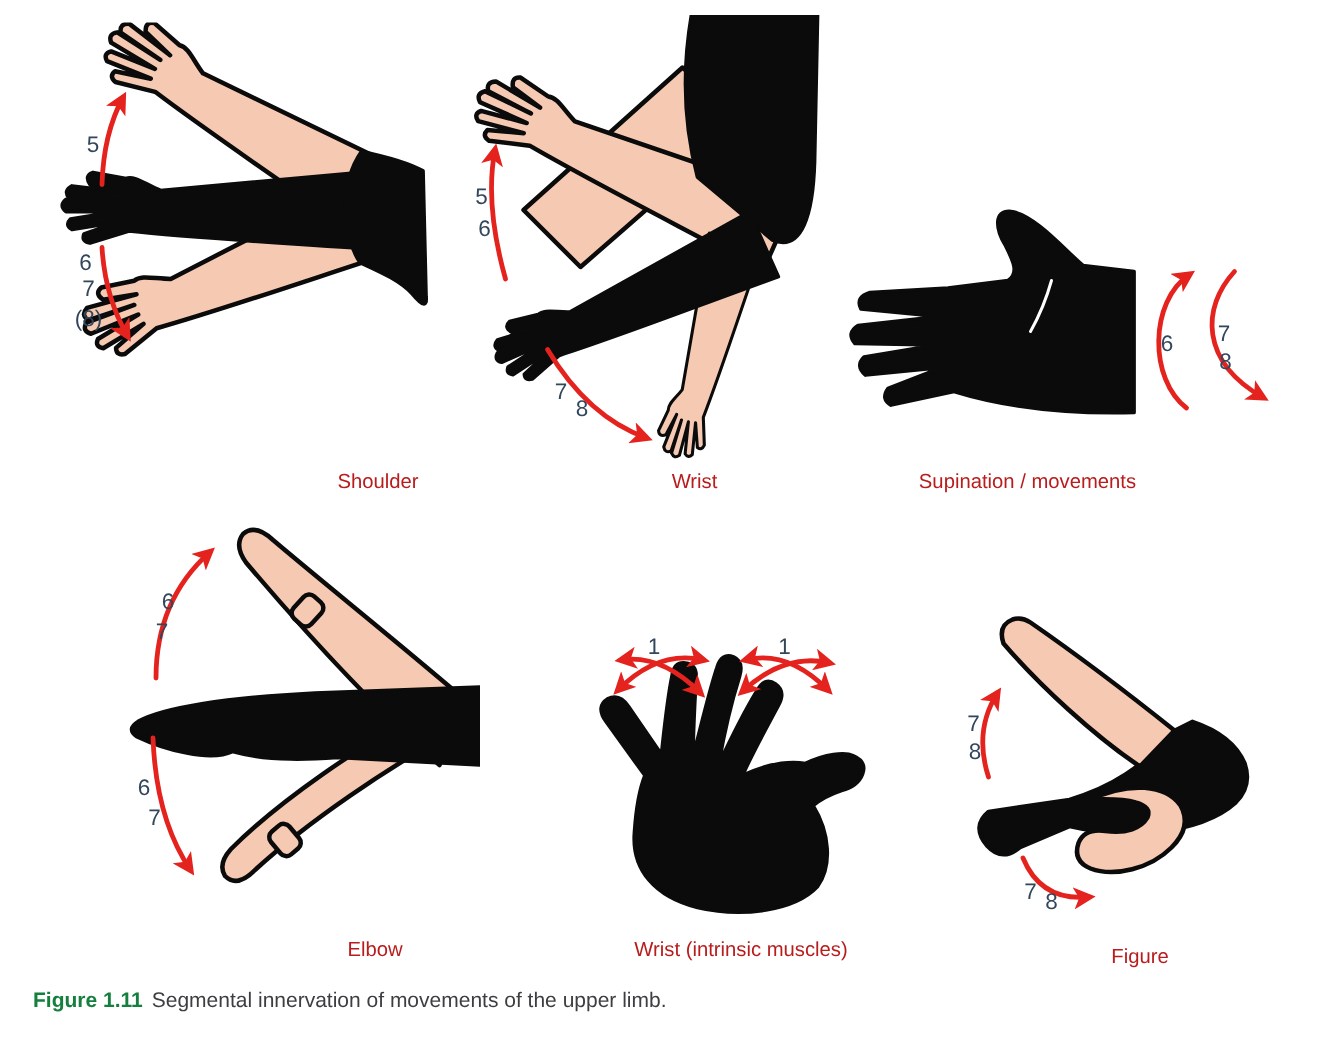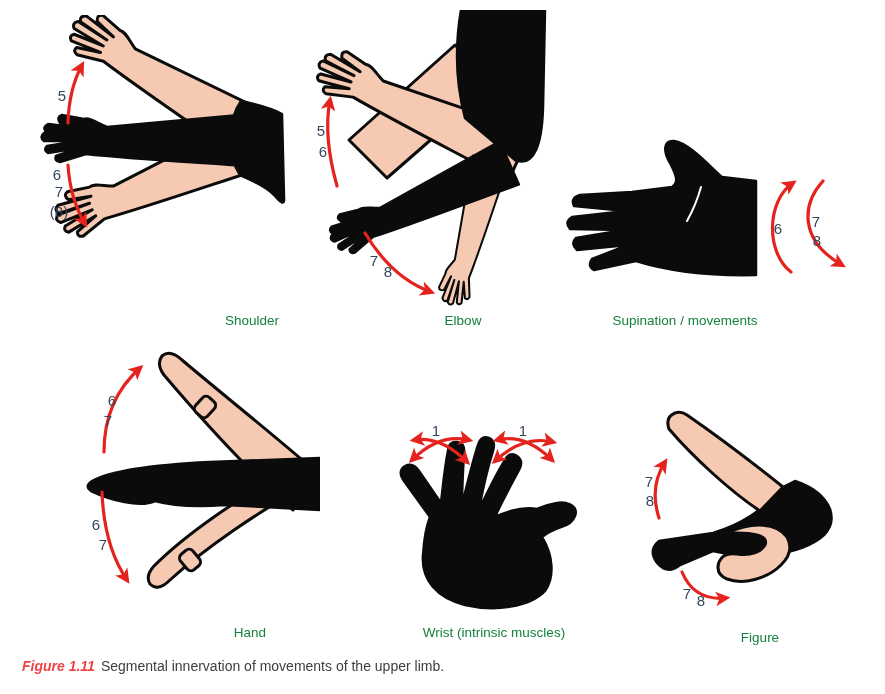--- a/index.html
+++ b/index.html
@@ -3,23 +3,23 @@
 <meta charset="utf-8">
 <style>
   html,body{margin:0;padding:0;background:#ffffff;}
   #figure{position:relative;width:885px;height:694px;background:#ffffff;overflow:hidden;
           font-family:"Liberation Sans",sans-serif;}
   .panel-svg{position:absolute;}
   .pink{fill:#f6c9b2;stroke:#0b0b0b;stroke-width:3;stroke-linejoin:round;stroke-linecap:round;}
   .blackfill{fill:#0b0b0b;stroke:#0b0b0b;stroke-width:2.5;stroke-linejoin:round;stroke-linecap:round;}
   .arrow{fill:none;stroke:#e5231e;stroke-width:3.2;stroke-linecap:round;}
   .numtext{font-family:"Liberation Sans",sans-serif;font-size:15px;fill:#33475c;}
-  .panel-label{position:absolute;transform:translateX(-50%);font-size:13.5px;color:#15803d;white-space:nowrap;}
+  .panel-label{position:absolute;transform:translateX(-50%);font-size:13.5px;color:#b91c1c;white-space:nowrap;}
   .caption{position:absolute;left:22px;top:658px;font-size:14px;color:#3c3e40;}
-  .caption .cap-label{color:#ef4444;font-weight:bold;margin-right:6px;font-style:italic;}
+  .caption .cap-label{color:#15803d;font-weight:bold;margin-right:6px;}
   .crease{fill:none;stroke:#ffffff;stroke-width:2;stroke-linecap:round;}
 </style>
 </head>
 <body>
 
 <div id="figure">
 
   <svg width="0" height="0" style="position:absolute" aria-hidden="true">
     <defs>
       <marker id="ah" viewBox="0 0 10 10" refX="7" refY="5" markerWidth="4.6" markerHeight="4.6" orient="auto-start-reverse">
@@ -59,21 +59,21 @@
     <path class="blackfill" d="M 166,0 L 250,0 L 248,98 C 247,132 240,158 220,150 L 170,108
           C 160,70 160,35 166,0 Z"></path>
     <use href="#armShape" transform="translate(214,152) rotate(-24) scale(0.88)" class="blackfill"></use>
     <path class="arrow" d="M 42,176 Q 28,126 35,90" marker-end="url(#ah)"></path>
     <path class="arrow" d="M 70,223 Q 97,268 136,282" marker-end="url(#ah)"></path>
     <text class="numtext" text-anchor="middle" x="26" y="126">5</text>
     <text class="numtext" text-anchor="middle" x="28" y="147">6</text>
     <text class="numtext" text-anchor="middle" x="79" y="256">7</text>
     <text class="numtext" text-anchor="middle" x="93" y="267">8</text>
   </svg>
-  <div class="panel-label" style="left:463px;top:313px">Elbow</div>
+  <div class="panel-label" style="left:463px;top:313px">Wrist</div>
 
   <svg class="panel-svg" style="left:560px;top:135px" width="300" height="165" viewBox="0 0 300 165">
     <path class="blackfill" d="M 196,46 L 162,42
           C 152,34 130,8 114,6 C 102,5 104,18 110,28 C 115,38 120,47 112,52
           L 72,57
           L 20,60 Q 10,63 14,71 L 66,76
           L 12,82 Q 4,87 10,94 L 64,95
           L 16,103 Q 10,109 17,115 L 68,110
           L 32,124 Q 27,131 34,135 L 76,126
           C 115,138 155,141 196,140 Z"></path>
@@ -95,21 +95,21 @@
     <rect class="pink" x="122" y="210" width="16" height="20" rx="5" transform="rotate(-40 130 220)"></rect>
     <path class="blackfill" d="M 262,118 L 150,122 C 90,125 48,132 32,141 Q 24,146 31,151
           C 50,160 80,168 95,161 C 120,168 150,166 165,165 L 262,170 Z"></path>
     <path class="arrow" d="M 44,112 Q 44,60 80,28" marker-end="url(#ah)"></path>
     <path class="arrow" d="M 42,152 Q 44,206 67,240" marker-end="url(#ah)"></path>
     <text class="numtext" text-anchor="middle" x="52" y="66">6</text>
     <text class="numtext" text-anchor="middle" x="48" y="86">7</text>
     <text class="numtext" text-anchor="middle" x="36" y="190">6</text>
     <text class="numtext" text-anchor="middle" x="43" y="210">7</text>
   </svg>
-  <div class="panel-label" style="left:250px;top:625px">Hand</div>
+  <div class="panel-label" style="left:250px;top:625px">Elbow</div>
 
   <svg class="panel-svg" style="left:385px;top:405px" width="215" height="210" viewBox="0 0 215 210">
     <path class="blackfill" d="M 45,112
           L 19,76 Q 12,66 20,61 Q 28,57 34,66 L 56,98
           C 58,80 60,60 63,46 Q 64,36 72,37 Q 80,38 79,48 C 78,65 77,85 77,100
           C 82,80 88,55 93,40 Q 96,30 104,33 Q 111,36 108,46 C 102,65 97,88 94,105
           C 102,88 112,68 120,55 Q 125,46 132,51 Q 139,56 134,65 C 126,80 116,98 110,112
           C 125,105 140,102 152,104 C 165,98 178,96 184,99 Q 193,103 190,111 Q 187,119 176,122
           C 170,124 162,128 157,132
           C 168,150 170,172 160,186 C 145,202 110,207 80,200 C 52,193 36,175 38,150

